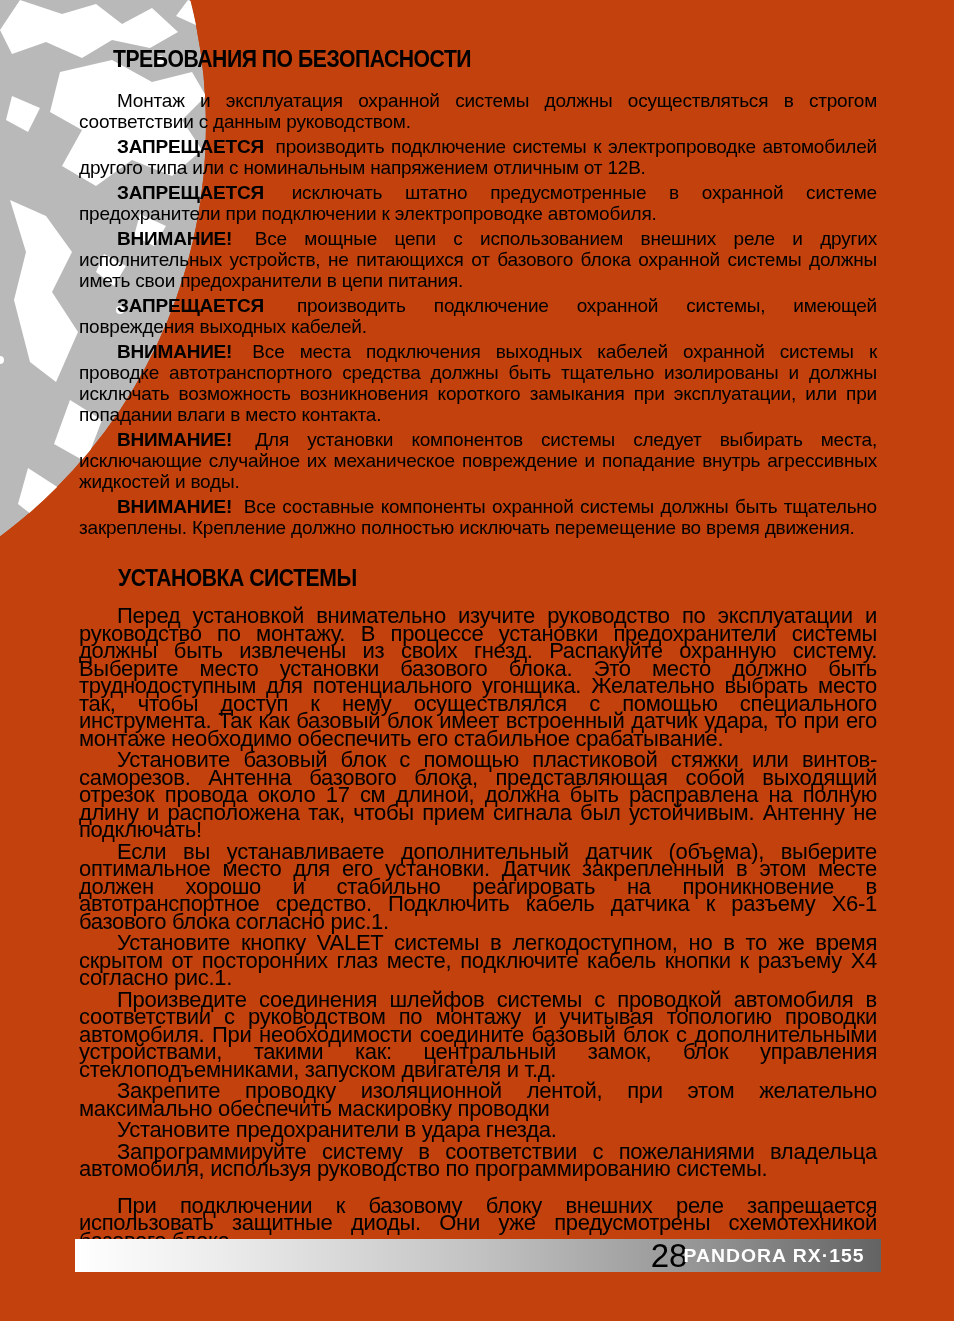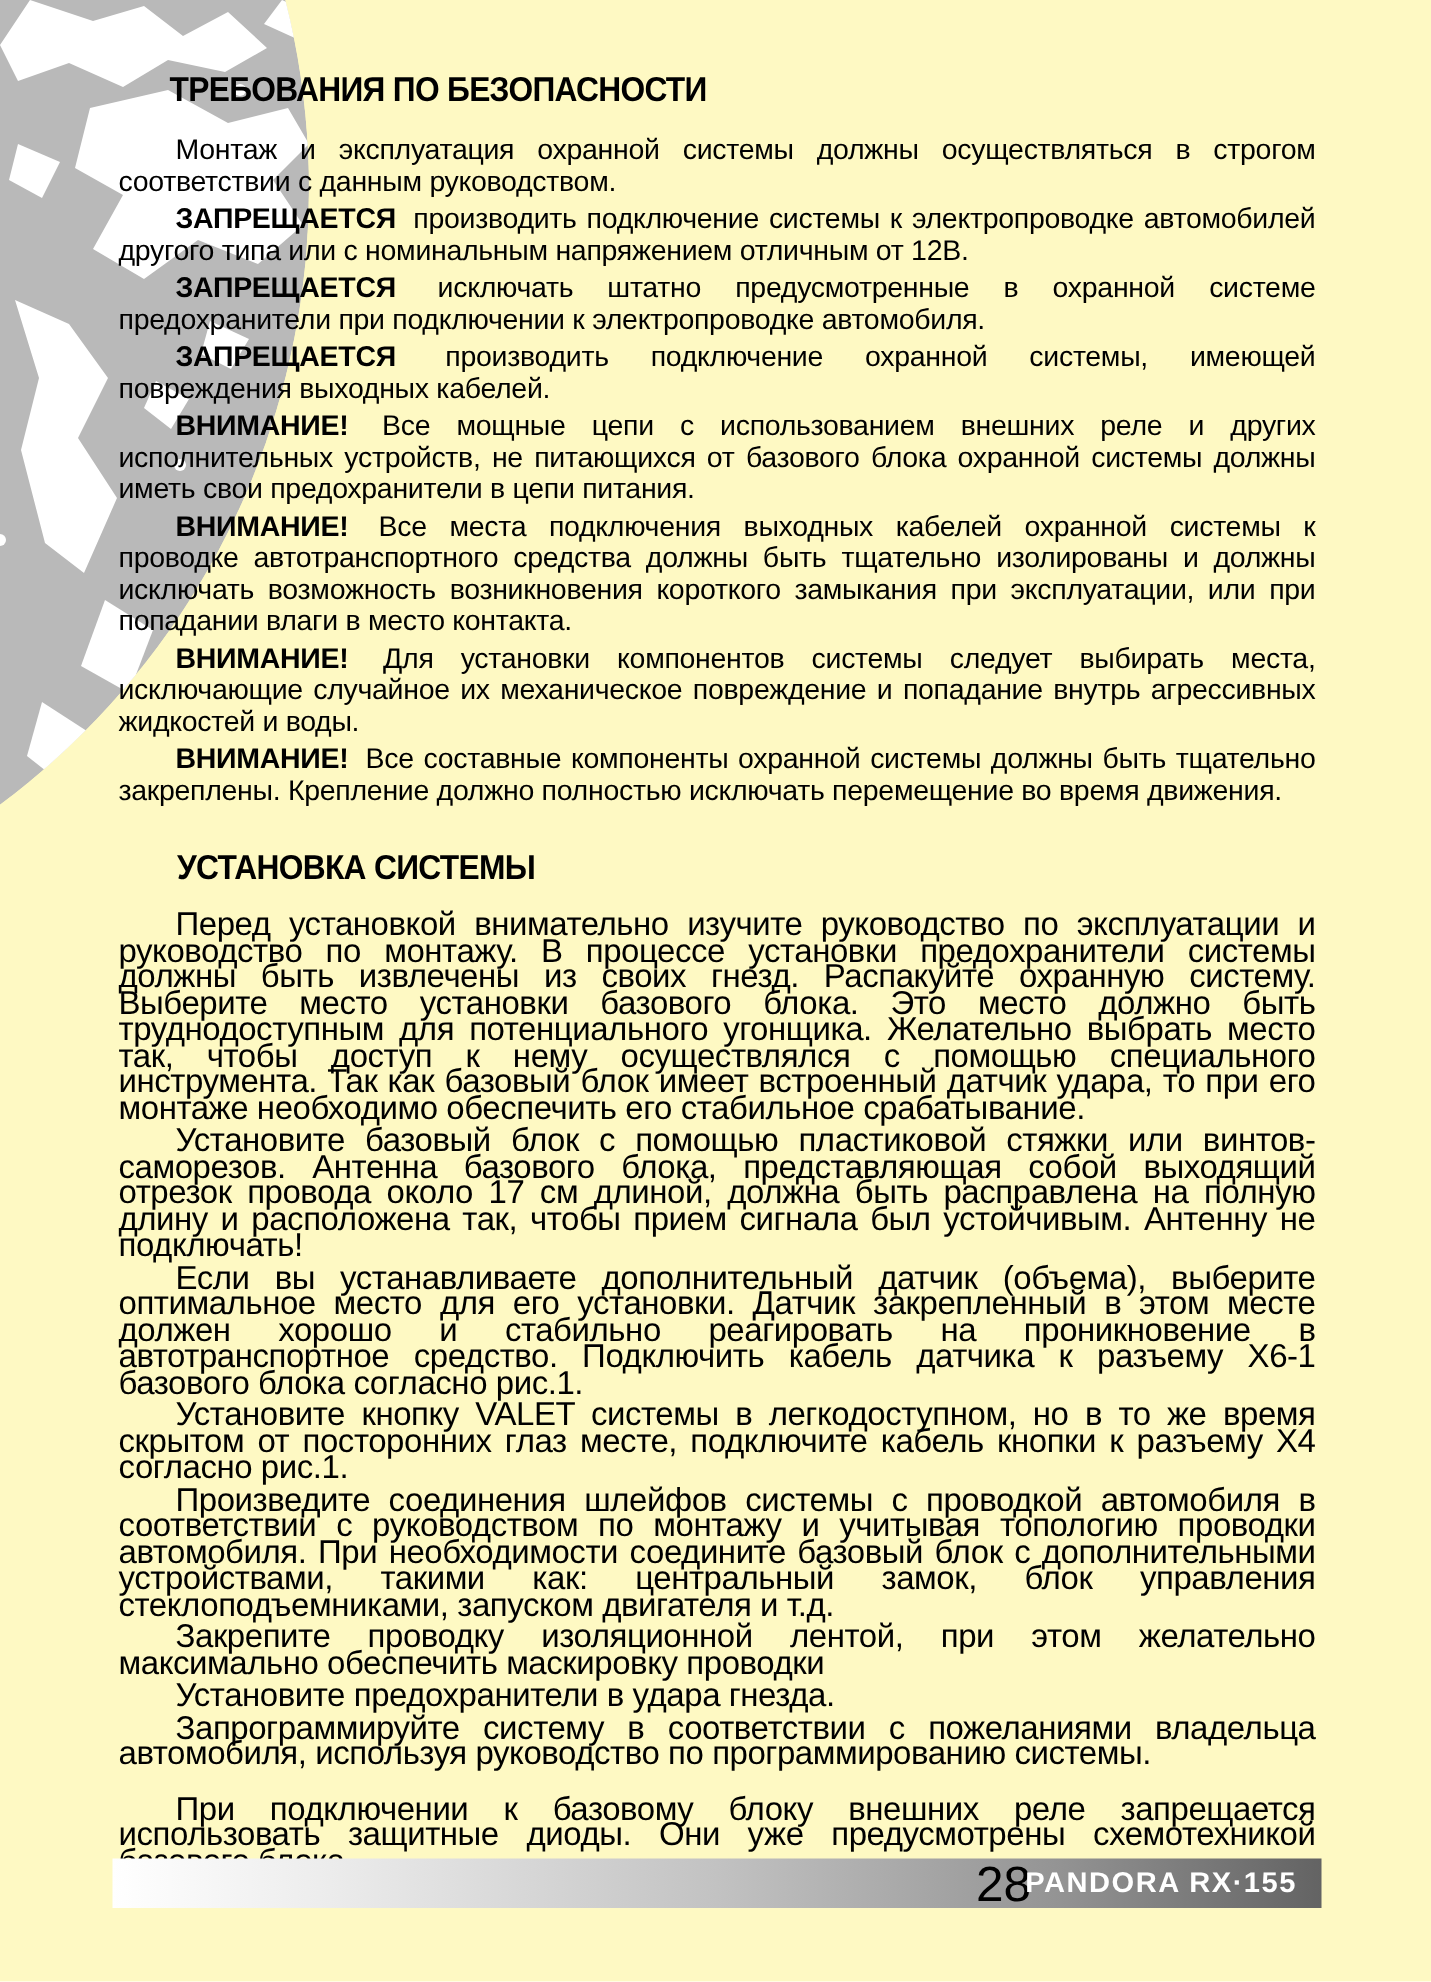--- a/index.html
+++ b/index.html
@@ -1,18 +1,18 @@
 <!DOCTYPE html>
 <html><head>
 <meta charset="utf-8">
 <style>
   html,body{margin:0;padding:0;background:#fff;}
   body{width:954px;height:1321px;position:relative;overflow:hidden;
        font-family:"Liberation Sans", sans-serif;color:#000;}
-  .page{position:absolute;inset:0;background:#fef9c3;padding-left:12px;}
+  .page{position:absolute;inset:0;background:#c2410c;padding-left:12px;}
   .globe{position:absolute;left:0;top:0;z-index:0;}
   .content{position:absolute;left:75px;width:806px;top:0;z-index:1;}
   h1.sec-title{margin:46px 0 0 38px;font-size:23px;font-weight:bold;
        letter-spacing:-0.5px;transform:scaleX(0.92);transform-origin:left center;
        white-space:nowrap;}
   h1.sec-title.t2{margin:27px 0 0 43px;}
   .body-block{text-align:justify;}
   .body-block p{margin:4px;text-indent:38px;}
   .sec1{margin-top:17px;}
   .sec1 p{font-size:19px;line-height:21px;letter-spacing:-0.2px;}
@@ -60,22 +60,22 @@
   </svg>
 
   <div class="content">
 
     <h1 class="sec-title">ТРЕБОВАНИЯ ПО БЕЗОПАСНОСТИ</h1>
 
     <div class="body-block sec1">
         <p>Монтаж и эксплуатация охранной системы должны осуществляться в строгом соответствии с данным руководством.</p>
         <p><b>ЗАПРЕЩАЕТСЯ</b> производить подключение системы к электропроводке автомобилей другого типа или с номинальным напряжением отличным от 12В.</p>
         <p><b>ЗАПРЕЩАЕТСЯ</b> исключать штатно предусмотренные в охранной системе предохранители при подключении к электропроводке автомобиля.</p>
+        <p><b>ВНИМАНИЕ!</b> Все мощные цепи с использованием внешних реле и других исполнительных устройств, не питающихся от базового блока охранной системы должны иметь свои предохранители в цепи питания.</p>
         <p><b>ЗАПРЕЩАЕТСЯ</b> производить подключение охранной системы, имеющей повреждения выходных кабелей.</p>
-        <p><b>ВНИМАНИЕ!</b> Все мощные цепи с использованием внешних реле и других исполнительных устройств, не питающихся от базового блока охранной системы должны иметь свои предохранители в цепи питания.</p>
         <p><b>ВНИМАНИЕ!</b> Все места подключения выходных кабелей охранной системы к проводке автотранспортного средства должны быть тщательно изолированы и должны исключать возможность возникновения короткого замыкания при эксплуатации, или при попадании влаги в место контакта.</p>
         <p><b>ВНИМАНИЕ!</b> Для установки компонентов системы следует выбирать места, исключающие случайное их механическое повреждение и попадание внутрь агрессивных жидкостей и воды.</p>
         <p><b>ВНИМАНИЕ!</b> Все составные компоненты охранной системы должны быть тщательно закреплены. Крепление должно полностью исключать перемещение во время движения.</p>
       </div>
 
     <h1 class="sec-title t2">УСТАНОВКА СИСТЕМЫ</h1>
 
     <div class="body-block sec2">
         <p>Перед установкой внимательно изучите руководство по эксплуатации и руководство по монтажу. В процессе установки предохранители системы должны быть извлечены из своих гнезд. Распакуйте охранную систему. Выберите место установки базового блока. Это место должно быть труднодоступным для потенциального угонщика. Желательно выбрать место так, чтобы доступ к нему осуществлялся с помощью специального инструмента. Так как базовый блок имеет встроенный датчик удара, то при его монтаже необходимо обеспечить его стабильное срабатывание.</p>
         <p>Установите базовый блок с помощью пластиковой стяжки или винтов-саморезов. Антенна базового блока, представляющая собой выходящий отрезок провода около 17 см длиной, должна быть расправлена на полную длину и расположена так, чтобы прием сигнала был устойчивым. Антенну не подключать!</p>

